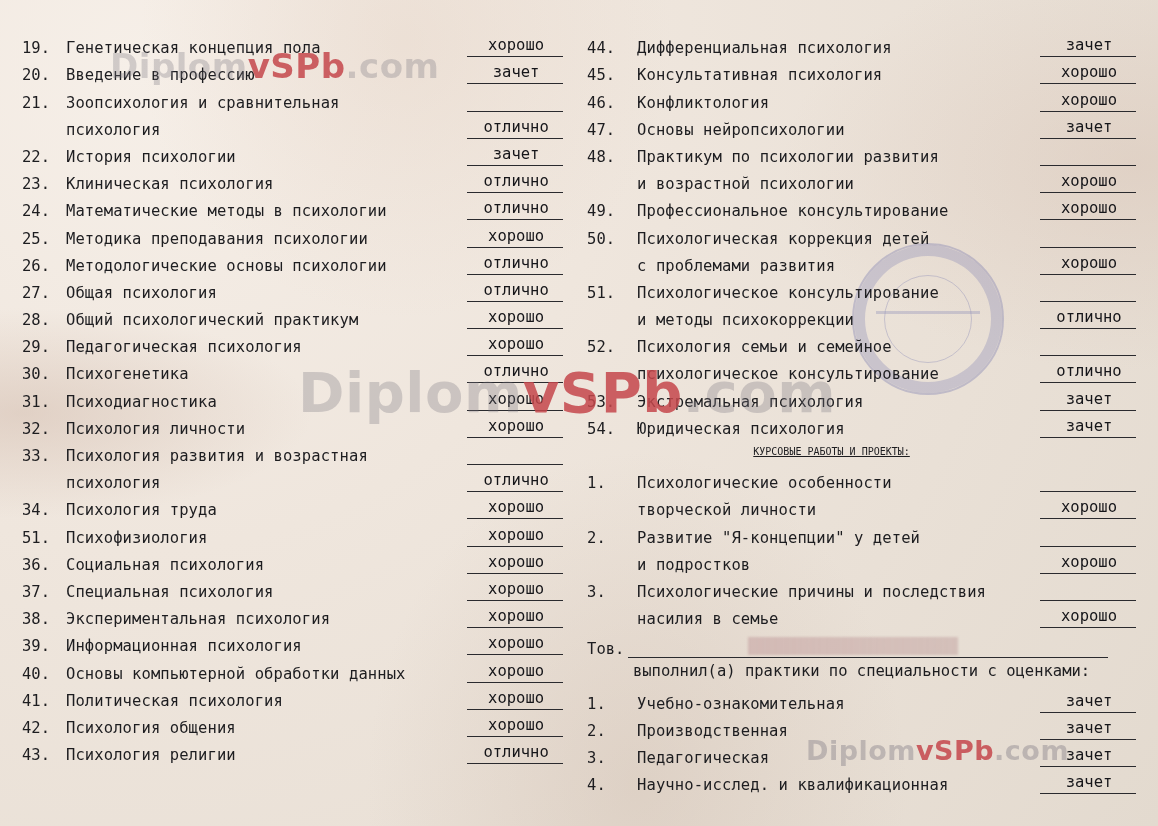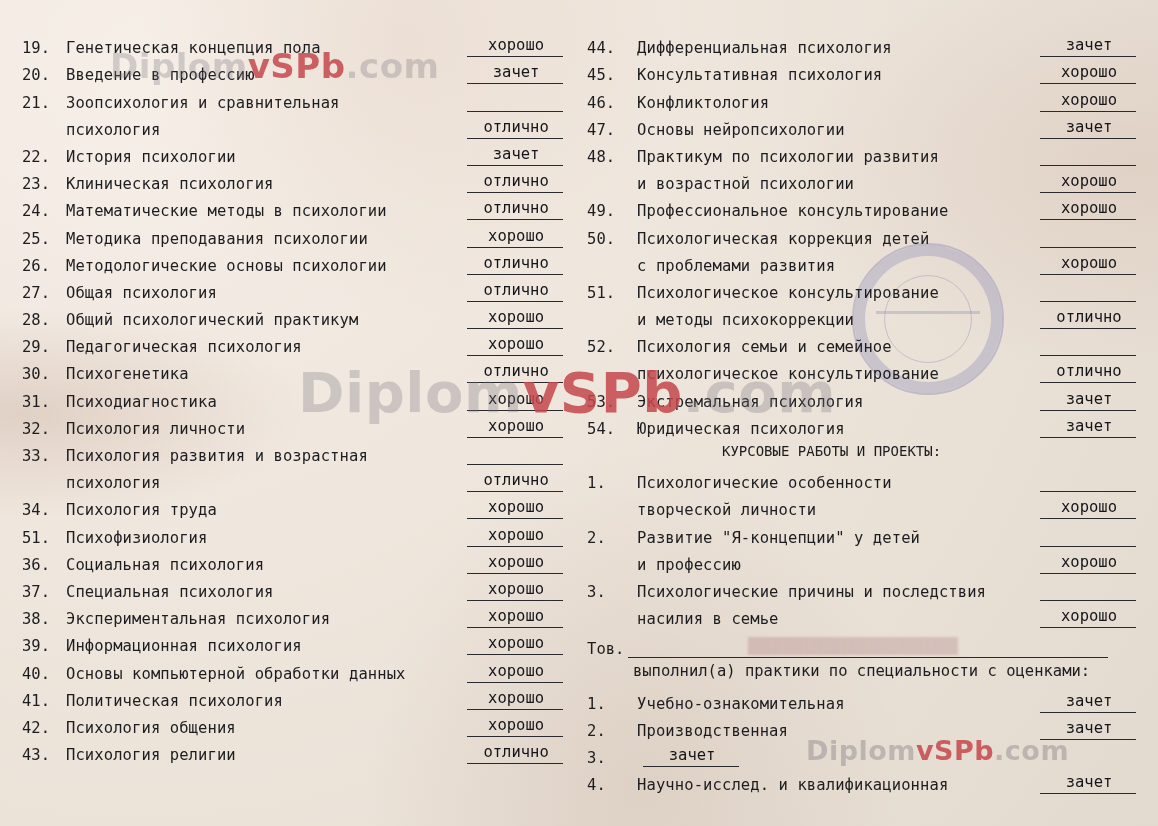--- a/index.html
+++ b/index.html
@@ -79,26 +79,27 @@
     padding-left: 2px;
     box-sizing: border-box;
     height: 22px;
     line-height: 20px;
     margin-left: 6px;
   }
   .mark.blank {
     color: transparent;
   }
   .center-head {
-    font-size: 14px;
+    font-size: 10px;
     color: #1d1d20;
     text-align: center;
     height: 27.2px;
     line-height: 27.2px;
     padding-right: 60px;
+    text-decoration: underline;
   }
   .tov-row {
     display: flex;
     align-items: flex-end;
     height: 30px;
   }
   .tov-label {
     font-size: 15.5px;
     color: #1d1d20;
     flex: 0 0 auto;
@@ -426,21 +427,21 @@
             <span class="subj">творческой личности</span>
             <span class="mark">хорошо</span>
           </div>
           <div class="row">
             <span class="num">2.</span>
             <span class="subj">Развитие "Я-концепции" у детей</span>
             <span class="mark blank">&nbsp;</span>
           </div>
           <div class="row">
             <span class="num"></span>
-            <span class="subj">и профессию</span>
+            <span class="subj">и подростков</span>
             <span class="mark">хорошо</span>
           </div>
           <div class="row">
             <span class="num">3.</span>
             <span class="subj">Психологические причины и последствия</span>
             <span class="mark blank">&nbsp;</span>
           </div>
           <div class="row">
             <span class="num"></span>
             <span class="subj">насилия в семье</span>
@@ -463,20 +464,21 @@
             <span class="subj">Учебно-ознакомительная</span>
             <span class="mark">зачет</span>
           </div>
           <div class="row">
             <span class="num">2.</span>
             <span class="subj">Производственная</span>
             <span class="mark">зачет</span>
           </div>
           <div class="row">
             <span class="num">3.</span>
+            <span class="subj">Педагогическая</span>
             <span class="mark">зачет</span>
           </div>
           <div class="row">
             <span class="num">4.</span>
             <span class="subj">Научно-исслед. и квалификационная</span>
             <span class="mark">зачет</span>
           </div>
         </div>
     </div>
 

